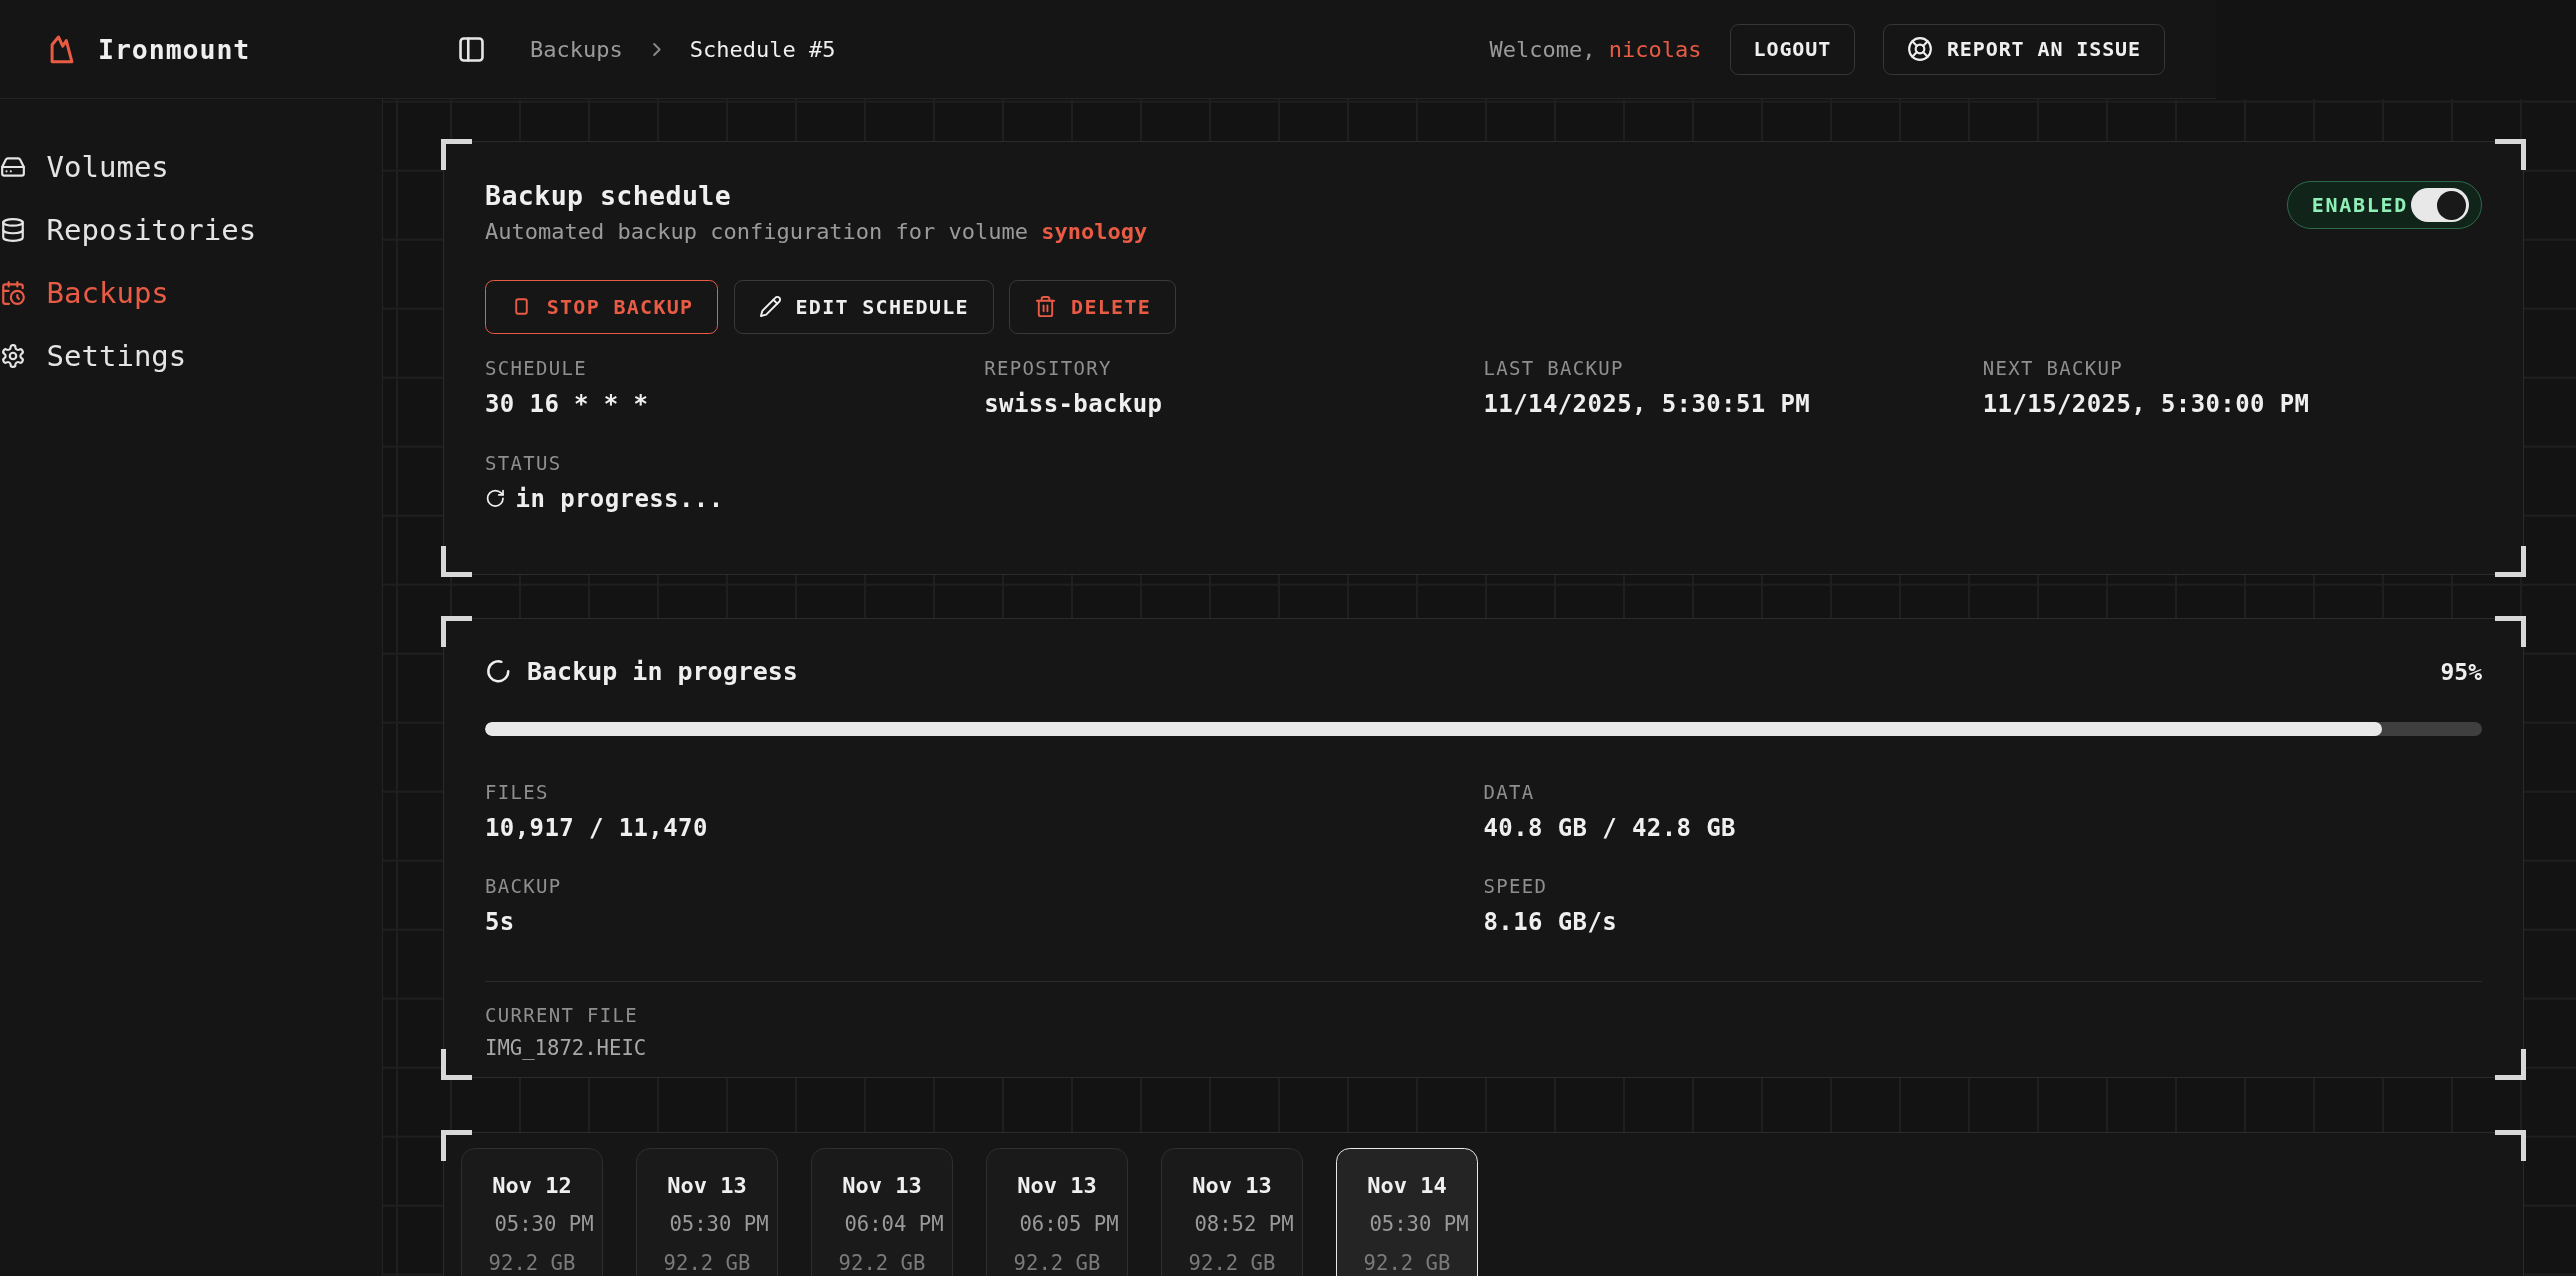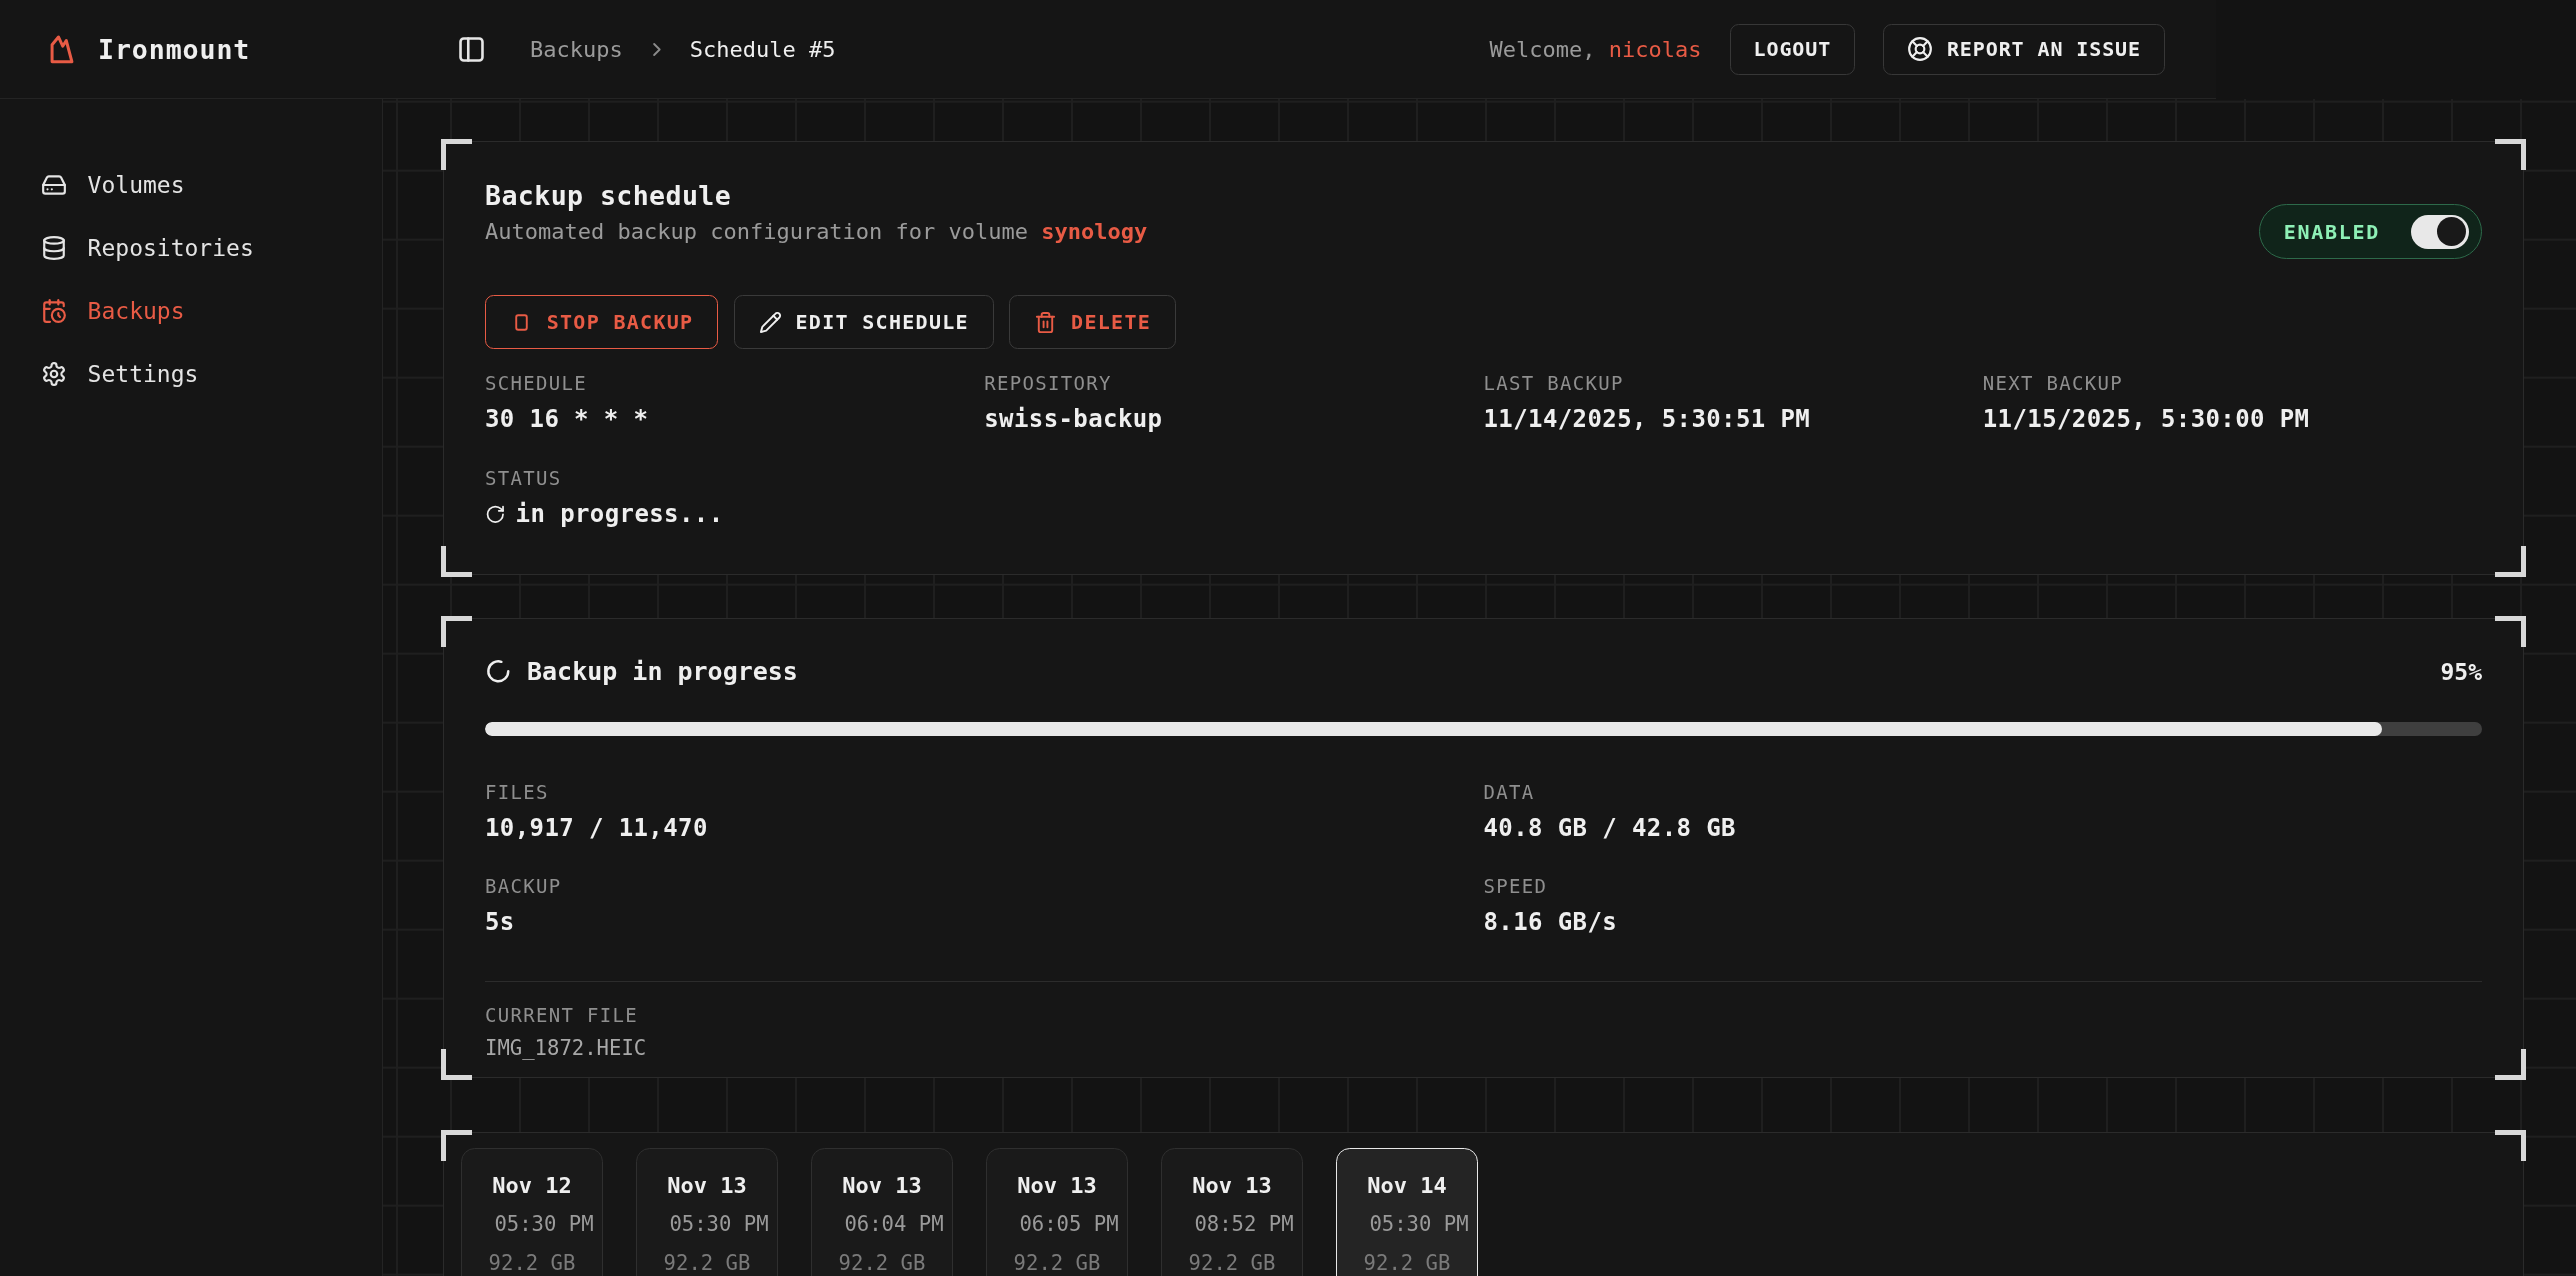--- a/index.html
+++ b/index.html
@@ -58,23 +58,23 @@
   }
 
   
   .sidebar{
     position:absolute;top:99px;left:0;width:383px;bottom:0;
     background:var(--panel);
     border-right:1.7px solid var(--line);
     padding-top:36px;z-index:10;
   }
   .nav-item{
-    display:flex;align-items:flex-end;gap:20.6px;
-    height:63px;padding-left:41px;
-    font-size:23px;color:#e4e4e4;cursor:pointer;
+    display:flex;align-items:center;gap:20.6px;
+    height:63px;
+    font-size:29px;color:#e4e4e4;cursor:pointer;
   }
   .nav-item.active{color:var(--accent);}
 
   
   .main{
     position:absolute;top:99px;left:383px;right:0;bottom:0;
     overflow:hidden;
     background-color:var(--bg);
     background-image:
       repeating-linear-gradient(to right, var(--grid) 0 1.7px, transparent 1.7px 69px),
@@ -93,23 +93,23 @@
   .corner.bl{bottom:-3.4px;left:-3.4px;border-bottom:5.1px solid;border-left:5.1px solid;}
   .corner.br{bottom:-3.4px;right:-3.4px;border-bottom:5.1px solid;border-right:5.1px solid;}
 
   
   .card-schedule{height:434px;padding:38px 41px;}
   .card-head{display:flex;align-items:flex-start;}
   .card-title{font-size:26.6px;font-weight:bold;letter-spacing:0.4px;}
   .card-subtitle{margin-top:7.7px;font-size:22px;color:var(--muted);}
   .card-subtitle .accent{color:var(--accent);font-weight:bold;}
   .enabled-pill{
-    margin-left:auto;margin-top:24px;
-    display:flex;align-items:center;gap:31px;
-    height:55px;padding:0 12px 0 24px;
+    margin-left:auto;margin-top:1px;
+    display:flex;align-items:center;gap:3px;
+    height:48px;padding:0 12px 0 24px;
     border:1.7px solid var(--green-border);border-radius:29px;
     background:var(--green-bg);cursor:pointer;
   }
   .enabled-label{font-size:20px;font-weight:bold;letter-spacing:1.7px;color:var(--green-text);}
   .switch{position:relative;width:58px;height:34px;border-radius:19px;background:var(--fill);}
   .knob{position:absolute;top:2.6px;right:2.6px;width:29px;height:29px;border-radius:50%;background:#191919;}
 
   .actions{display:flex;gap:15.4px;margin-top:36px;}
   .abtn{
     display:flex;align-items:center;gap:13.7px;

